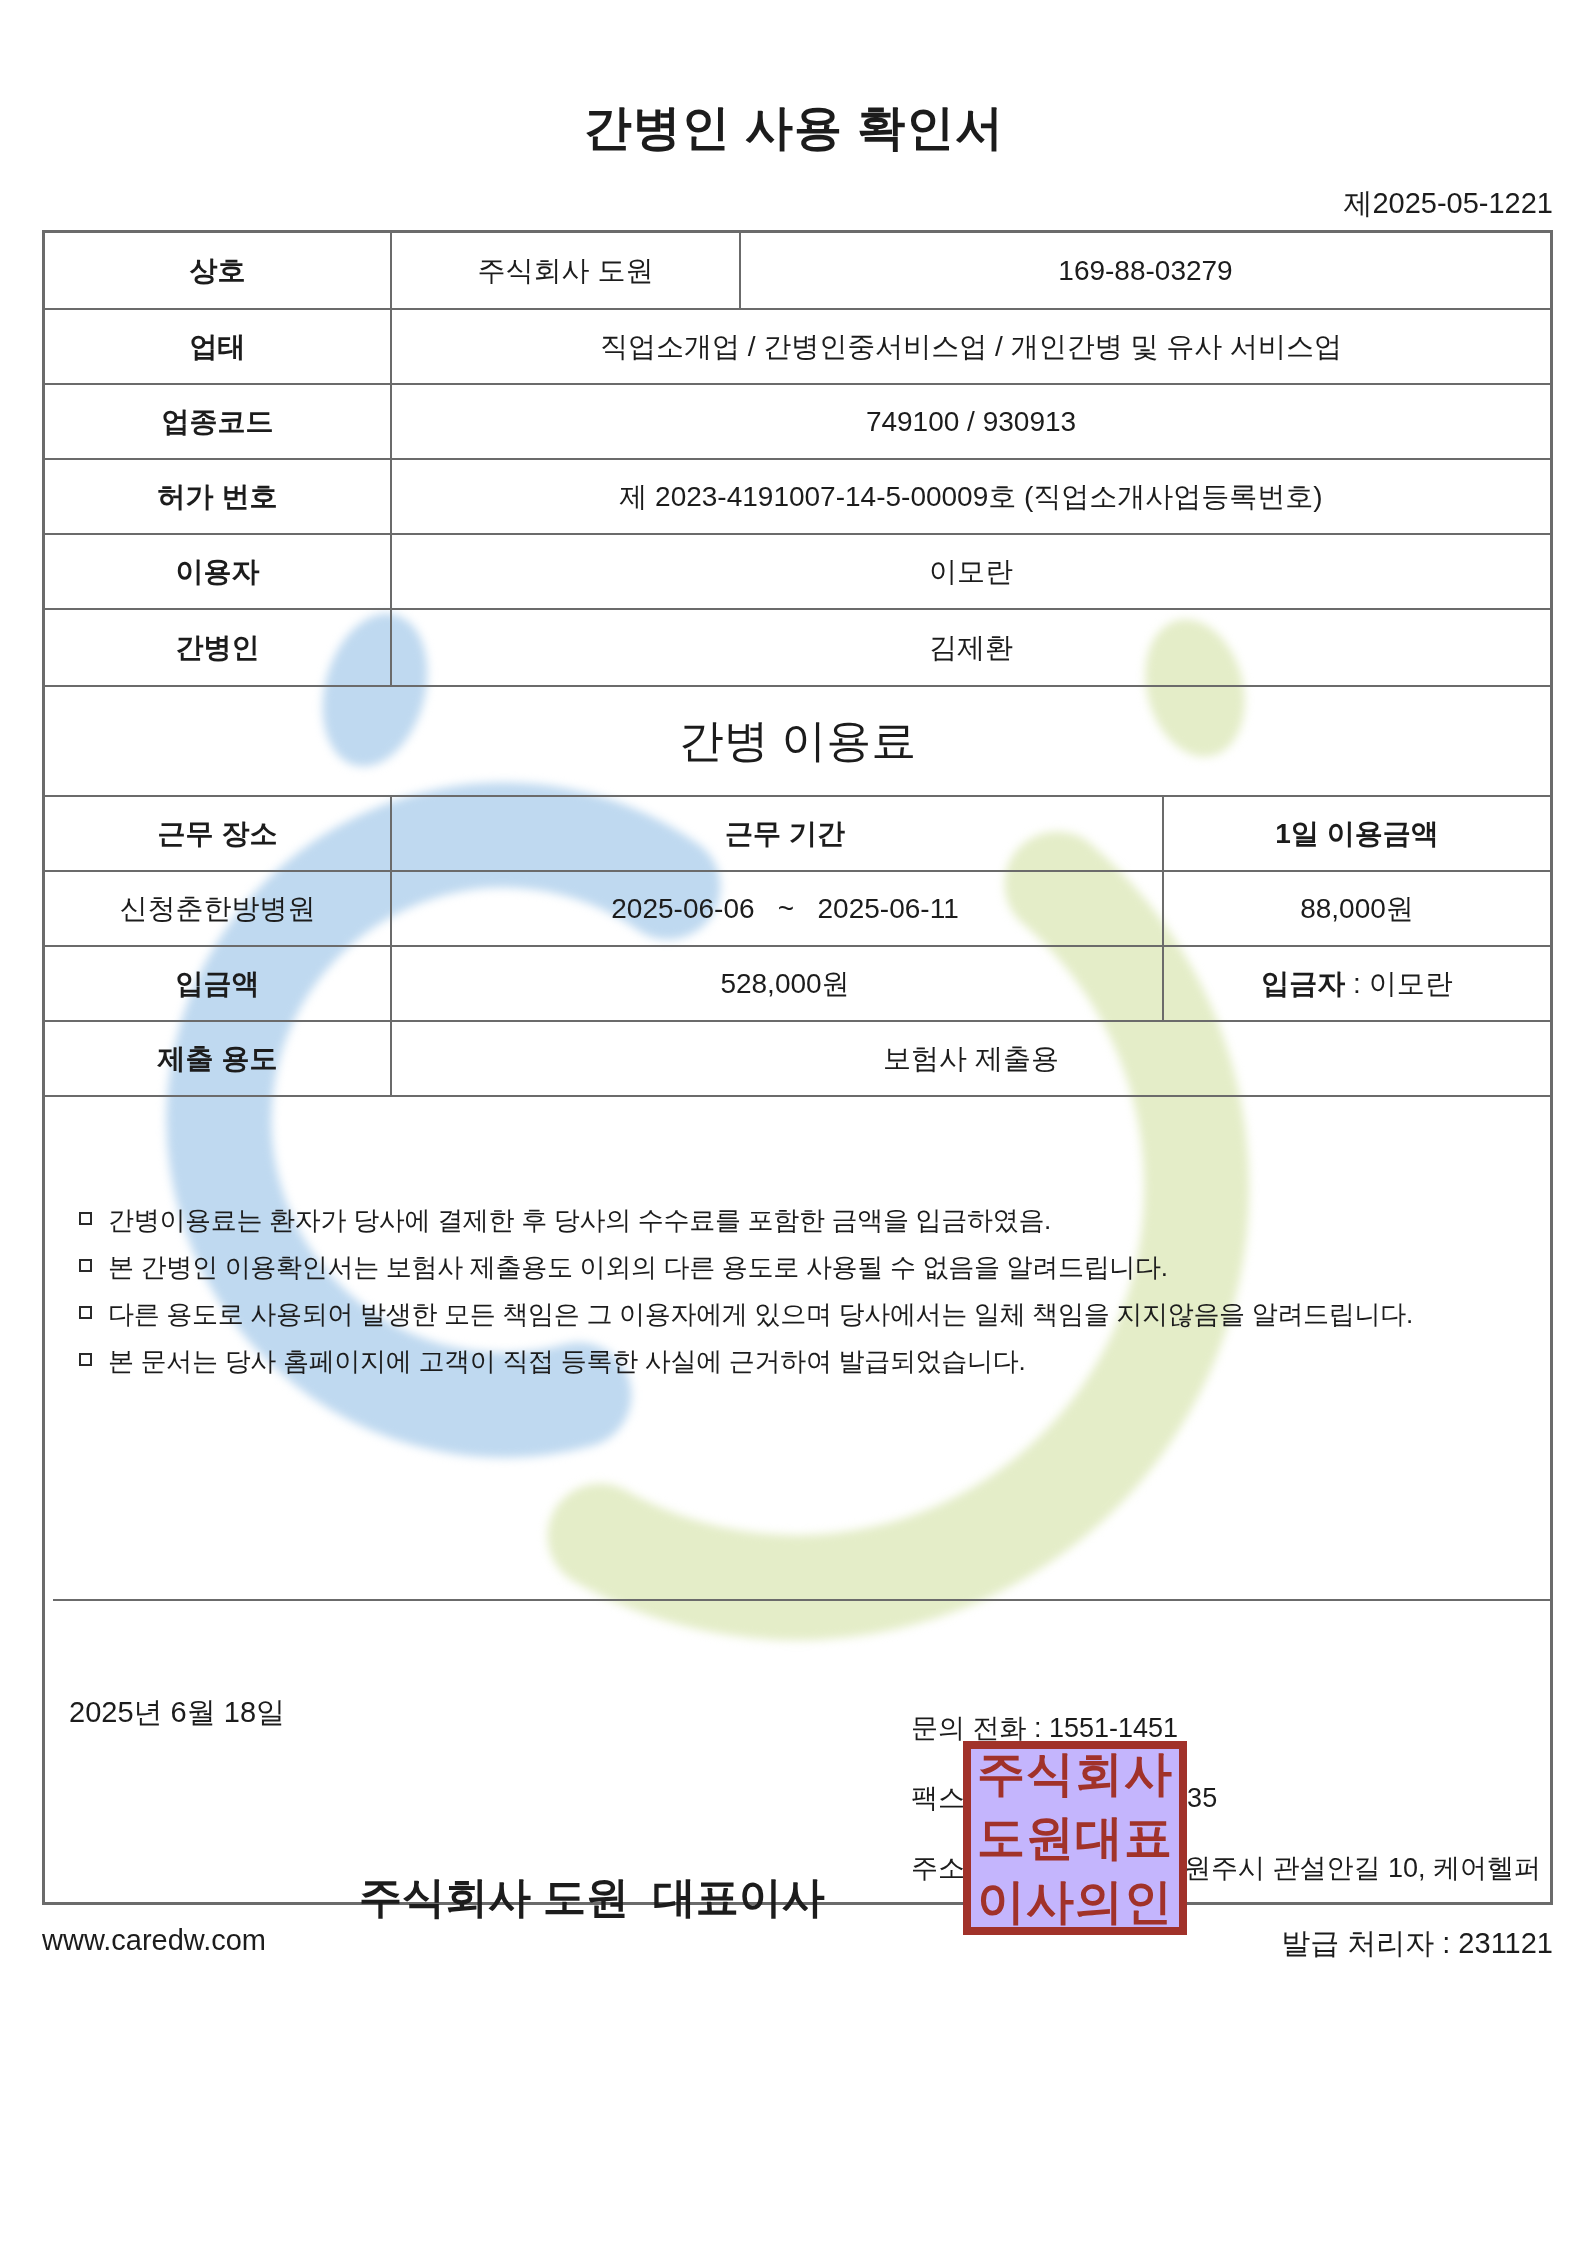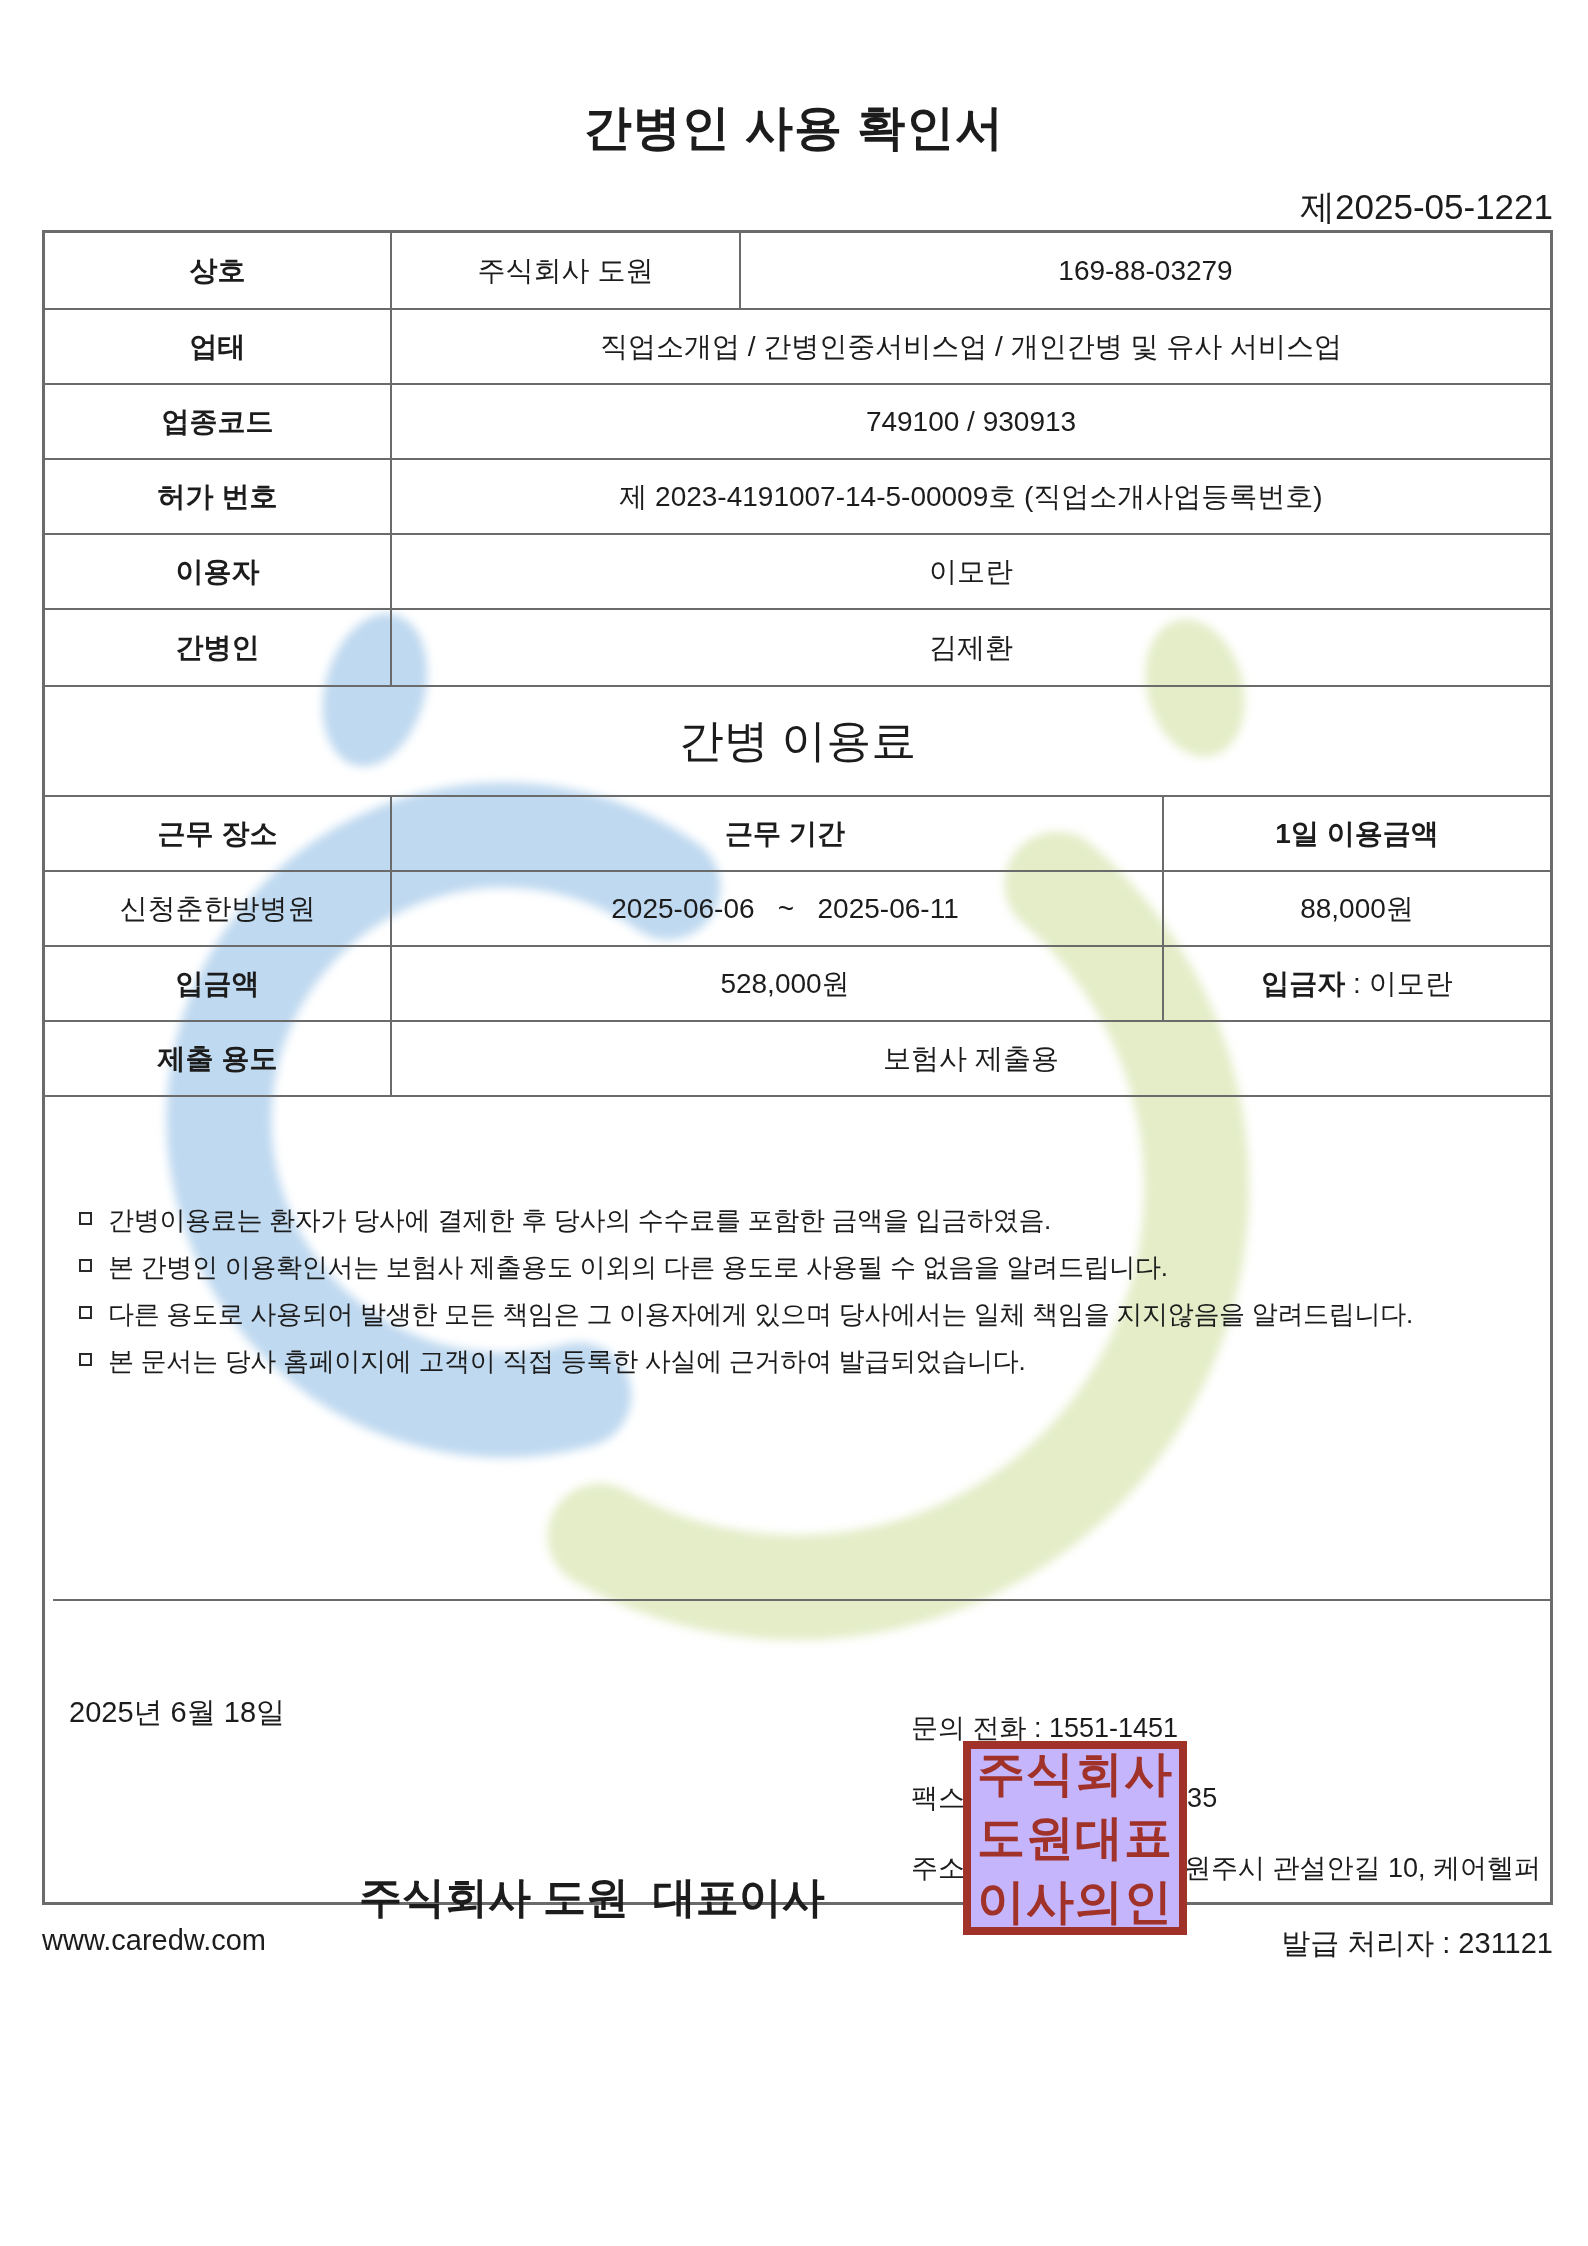--- a/index.html
+++ b/index.html
@@ -6,21 +6,21 @@
   body{font-family:"Liberation Sans","DejaVu Sans",sans-serif;color:#1c1c1c;}
   .page{position:relative;width:1588px;height:2246px;background:#fff;overflow:hidden;}
 
   
   .wm{position:absolute;left:0;top:0;width:1588px;height:2246px;filter:blur(5px);z-index:0;}
 
   .content{position:absolute;inset:0;z-index:1;}
 
   .title{position:absolute;left:0;top:96px;width:100%;text-align:center;
          font-size:48px;font-weight:bold;letter-spacing:1px;}
-  .docno{position:absolute;top:184px;right:35px;font-size:35px;}
+  .docno{position:absolute;top:184px;right:35px;font-size:29px;}
 
   .docbox{position:absolute;left:42px;top:230px;width:1511px;height:1675px;
           border:3px solid #6b6b6b;box-sizing:border-box;display:flex;flex-direction:column;}
   .row{display:flex;flex-direction:row;border-top:2px solid #6b6b6b;box-sizing:border-box;flex:0 0 auto;}
   .row.first{border-top:none;}
   .cell{display:flex;align-items:center;justify-content:center;box-sizing:border-box;
         font-size:28px;overflow:visible;white-space:nowrap;}
   .vline{border-right:2px solid #6b6b6b;text-align:right;}
   .lbl{font-weight:bold;}
   .h75{height:75px;} .h77{height:77px;}

